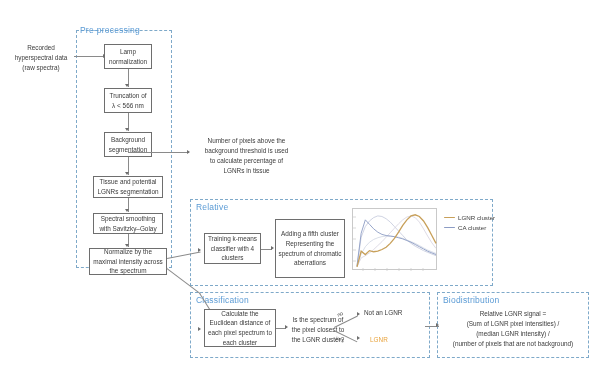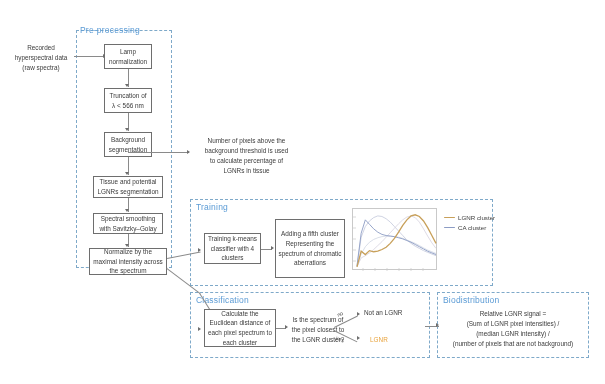--- a/index.html
+++ b/index.html
@@ -74,21 +74,21 @@
 </style>
 </head>
 <body>
 
 <div class="canvas">
 
   <div class="group" style="left:76px;top:30px;width:96px;height:238px;"></div>
   <div class="group-title" style="left:80px;top:25px;">Pre-processing</div>
 
   <div class="group" style="left:190px;top:199px;width:303px;height:87px;"></div>
-  <div class="group-title" style="left:196px;top:202px;">Training</div>
+  <div class="group-title" style="left:196px;top:202px;">Relative</div>
 
   <div class="group" style="left:190px;top:292px;width:240px;height:66px;"></div>
   <div class="group-title" style="left:196px;top:295px;">Classification</div>
 
   <div class="group" style="left:437px;top:292px;width:152px;height:66px;"></div>
   <div class="group-title" style="left:443px;top:295px;">Biodistribution</div>
 
   <div class="ftext" style="left:8px;top:43px;width:66px;">Recorded
 hyperspectral data
 (raw spectra)</div>

